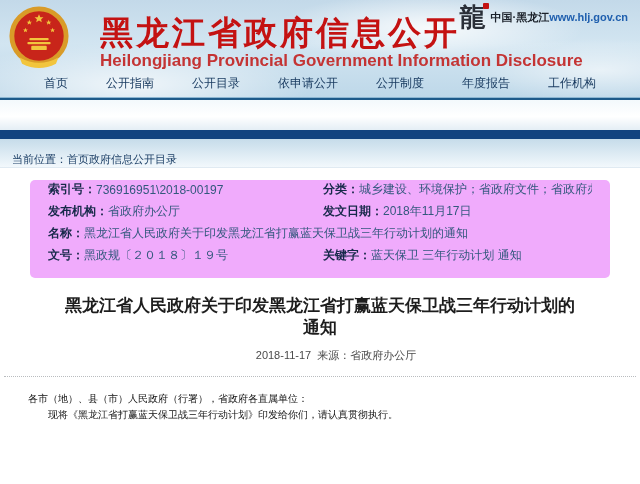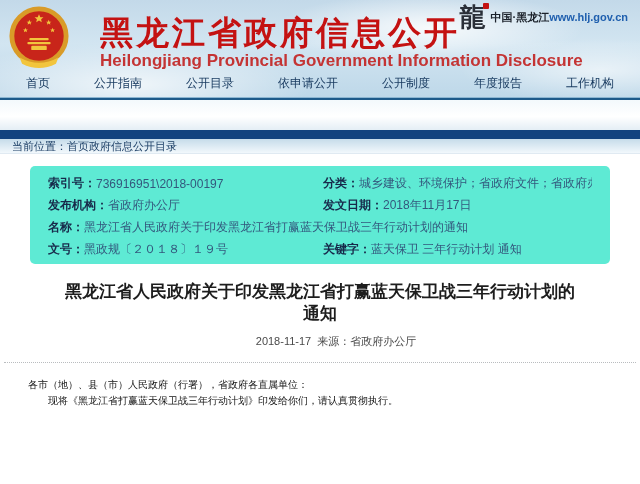--- a/index.html
+++ b/index.html
@@ -34,38 +34,38 @@
     position:absolute; right:-4px; top:-2px; width:6px; height:6px;
     background:#c41212; border-radius:1px; display:block;
   }
   .brand-text { display:flex; flex-direction:row; line-height:1.25; }
   .brand-region { font-size:11px; font-weight:bold; color:#1c222b; }
   .brand-url { font-size:11px; font-weight:bold; color:#1f5fae; }
 
   
   .nav {
     position:absolute; left:0; right:0; bottom:3px; height:22px;
-    display:flex; justify-content:space-between; align-items:center; padding:0 26px;
+    display:flex; justify-content:space-between; align-items:center; padding:0 44px;
   }
   .nav-item { font-size:12px; color:#16385e; cursor:pointer; white-space:nowrap; }
 
   .nav-underline { height:3px; background:#1d5a8a; border-top:1px solid #8cb6d2; }
   .white-strip { height:30px; background:linear-gradient(180deg,#f3f9fc 0%, #ffffff 55%, #e4eef5 100%); }
   .navy-bar { height:9px; background:#12437f; }
   .breadcrumb-bar {
-    height:15px; background:linear-gradient(180deg,#c6dcea 0%, #f2f8fc 100%);
-    display:flex; align-items:flex-start; padding-left:12px;
+    height:29px; background:linear-gradient(180deg,#c6dcea 0%, #f2f8fc 100%);
+    display:flex; align-items:flex-end; padding-left:12px;
     border-bottom:1px solid #e0eaf2;
   }
   .breadcrumb { font-size:11px; color:#1c3f66; }
 
   
   .meta-box {
-    margin:12px 30px 0 30px; background:#5eead4; border-radius:5px;
-    padding:8px 18px 10px 18px; height:98px; overflow:hidden;
+    margin:12px 30px 0 30px; background:#f0abfc; border-radius:5px;
+    padding:0 18px 10px 18px; height:98px; overflow:hidden;
   }
   .meta-grid {
     display:grid; grid-template-columns: 1fr 1fr; grid-auto-rows:19px; row-gap:3px; column-gap:6px;
   }
   .meta-cell { font-size:12px; white-space:nowrap; overflow:hidden; display:flex; align-items:center; }
   .meta-cell.span2 { grid-column:1 / -1; }
   .meta-label { font-weight:bold; color:#17294a; flex:none; }
   .meta-value { color:#33587d; }
 
   

